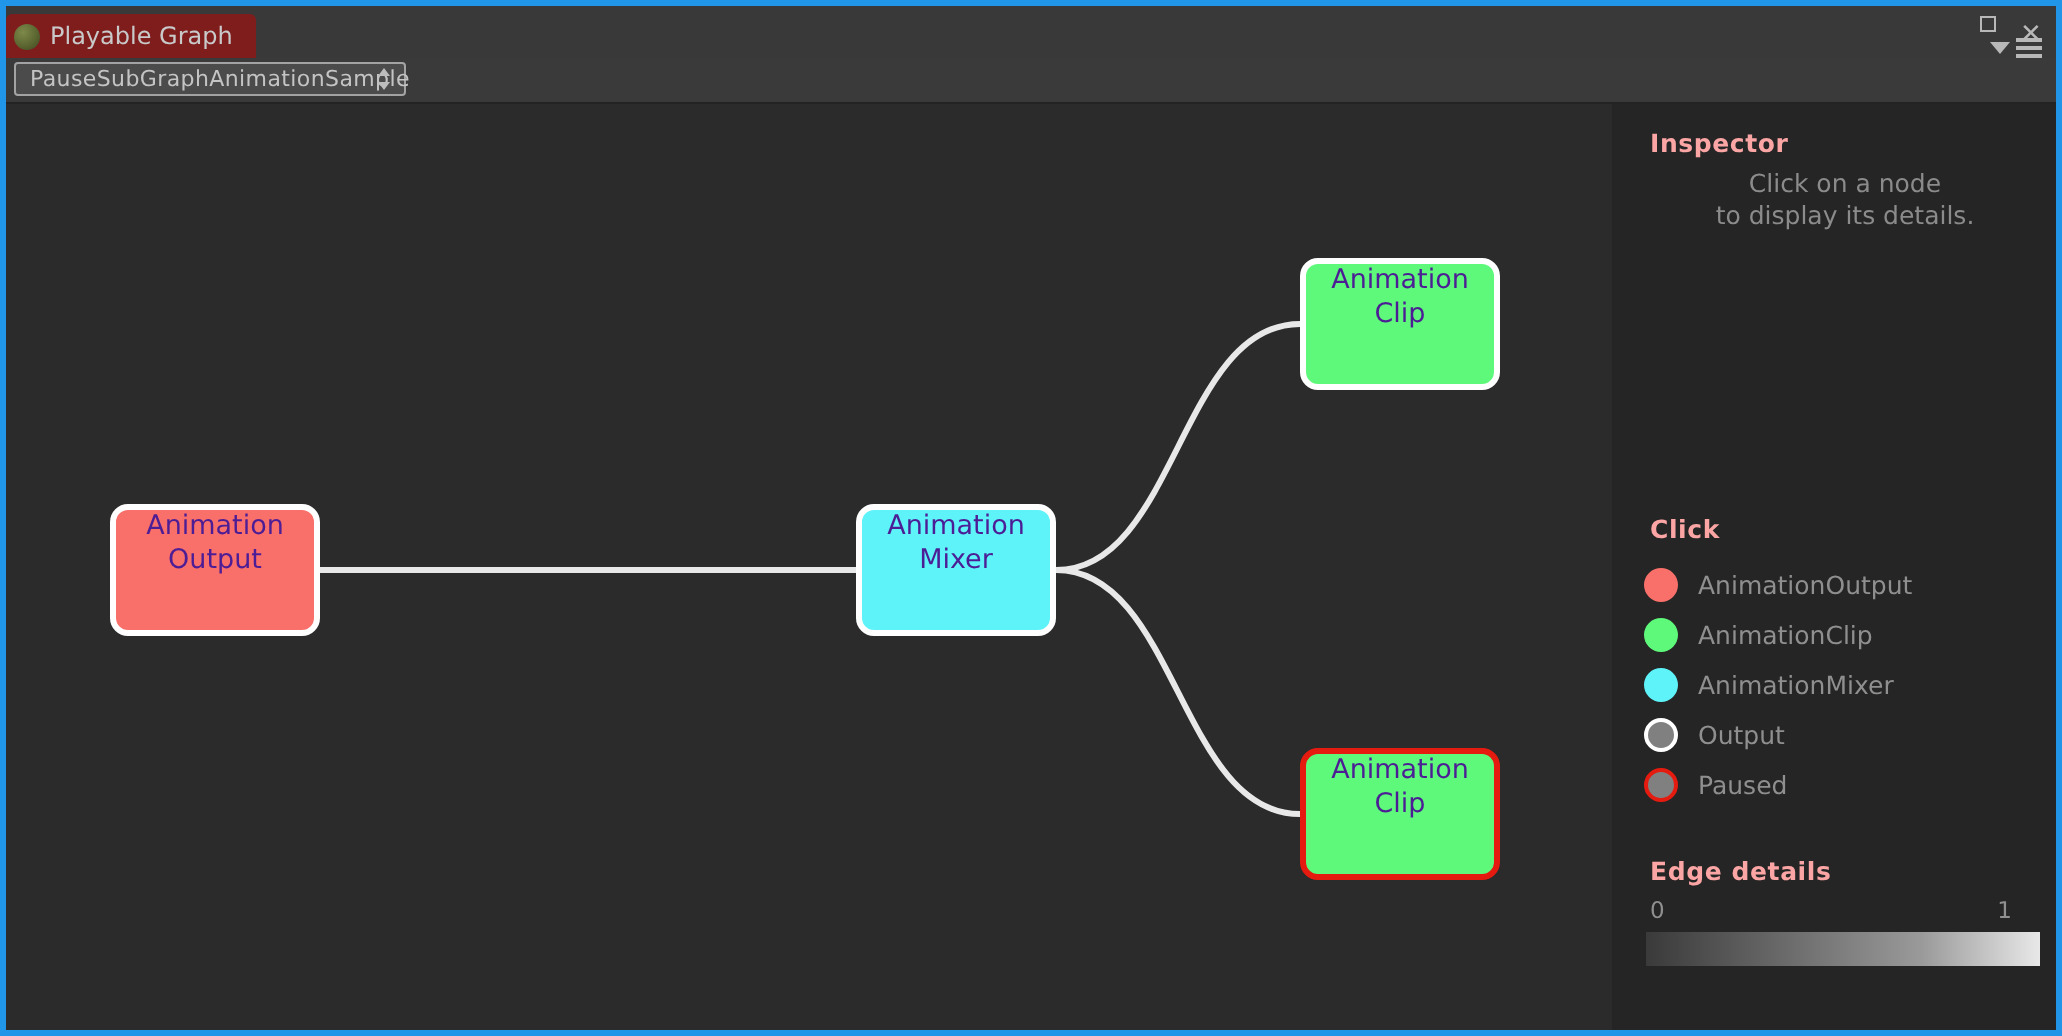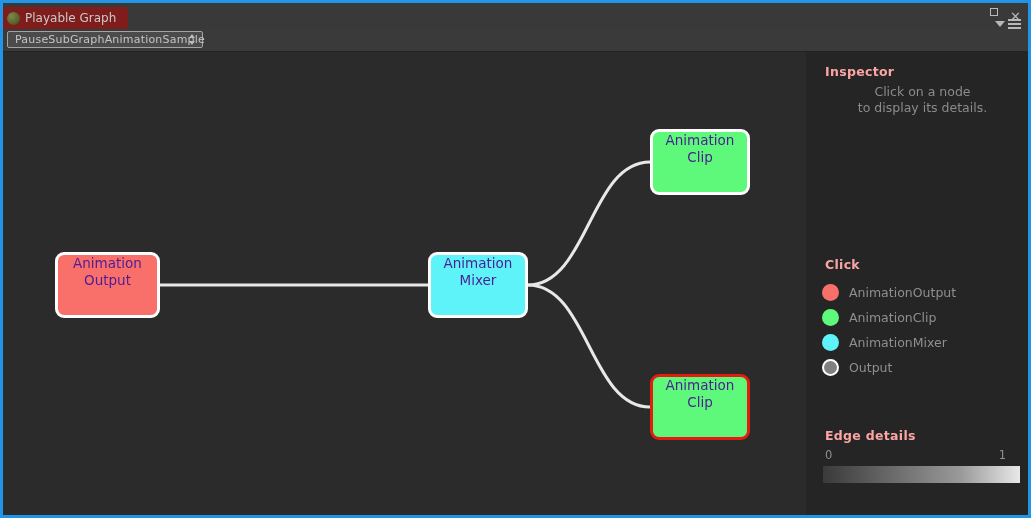--- a/index.html
+++ b/index.html
@@ -292,20 +292,24 @@
         <span class="legend-label">AnimationClip</span>
       </div>
       <div class="legend-row">
         <span class="legend-dot" style="background:#5ef3f9;"></span>
         <span class="legend-label">AnimationMixer</span>
       </div>
       <div class="legend-row">
         <span class="legend-dot" style="background:#808080; border:2px solid #ffffff;"></span>
         <span class="legend-label">Output</span>
       </div>
+      <div class="legend-row">
+        <span class="legend-dot" style="background:#808080; border:2px solid #e61b10;"></span>
+        <span class="legend-label">Paused</span>
+      </div>
     </div>
 
     <div id="edgeweight-title" class="panel-h">Edge details</div>
     <div id="ew-min">0</div>
     <div id="ew-max">1</div>
     <div id="ew-bar"></div>
 
   </div>
 </div>
 

